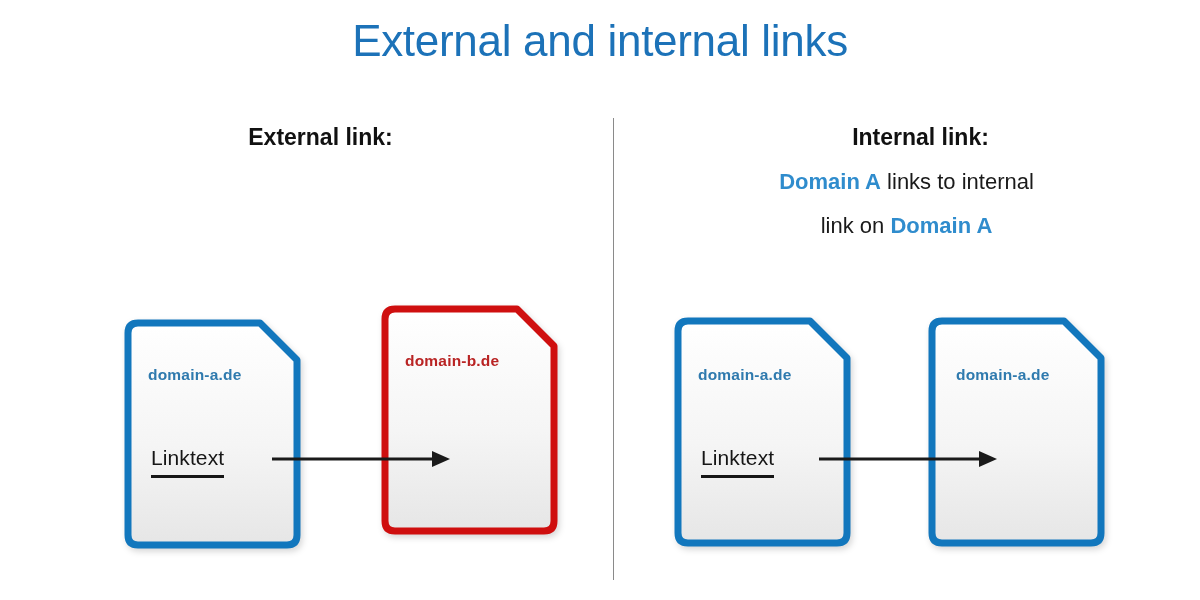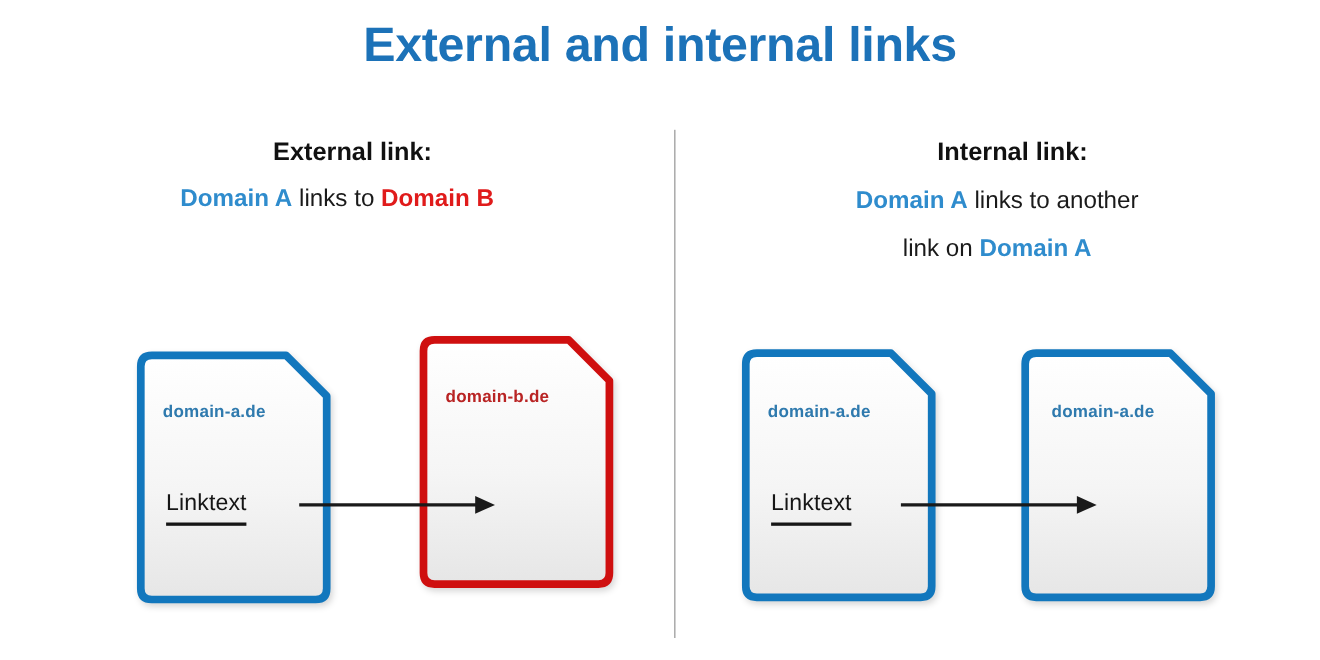--- a/index.html
+++ b/index.html
@@ -20,21 +20,21 @@
   }
 
   
   .page-title {
     position: absolute;
     top: 12px;
     left: 0;
     width: 1200px;
     text-align: center;
     font-size: 44px;
-    font-weight: bold;
+    font-weight: normal;
     color: #1c72b8;
     letter-spacing: -0.3px;
     line-height: 58px;
   }
 
   
   .divider {
     position: absolute;
     left: 613px;
     top: 118px;
@@ -117,23 +117,20 @@
 <div class="stage">
 
   <div class="page-title">External and internal links</div>
 
   <div class="divider"></div>
 
   <div class="panel panel-left">
 
     <div class="panel-heading">External link:</div>
 
-    <div class="panel-subtitle">
-      <span class="sub-blue">Domain A</span><span class="sub-plain"> links to </span><span class="sub-red">Domain B</span>
-    </div>
 
     <div class="doc" style="left:126px; top:318px; width:178px; height:230px;">
       <svg width="178" height="230" viewBox="0 0 178 230">
         <defs>
           <linearGradient id="gradDocA1" x1="0" y1="0" x2="0" y2="1">
             <stop offset="0%" stop-color="#ffffff"></stop>
             <stop offset="55%" stop-color="#f5f5f5"></stop>
             <stop offset="100%" stop-color="#e6e6e6"></stop>
           </linearGradient>
         </defs>
@@ -184,21 +181,21 @@
     </div>
 
   </div>
 
   <div class="panel panel-right">
 
     <div class="panel-heading">Internal link:</div>
 
     <div class="panel-subtitle">
       <div>
-        <span class="sub-blue">Domain A</span><span class="sub-plain"> links to another</span>
+        <span class="sub-blue">Domain A</span><span class="sub-plain"> links to internal</span>
       </div>
       <div>
         <span class="sub-plain">link on </span><span class="sub-blue">Domain A</span>
       </div>
     </div>
 
     <div class="doc" style="left:63px; top:316px; width:178px; height:230px;">
       <svg width="178" height="230" viewBox="0 0 178 230">
         <defs>
           <linearGradient id="gradDocA2" x1="0" y1="0" x2="0" y2="1">

